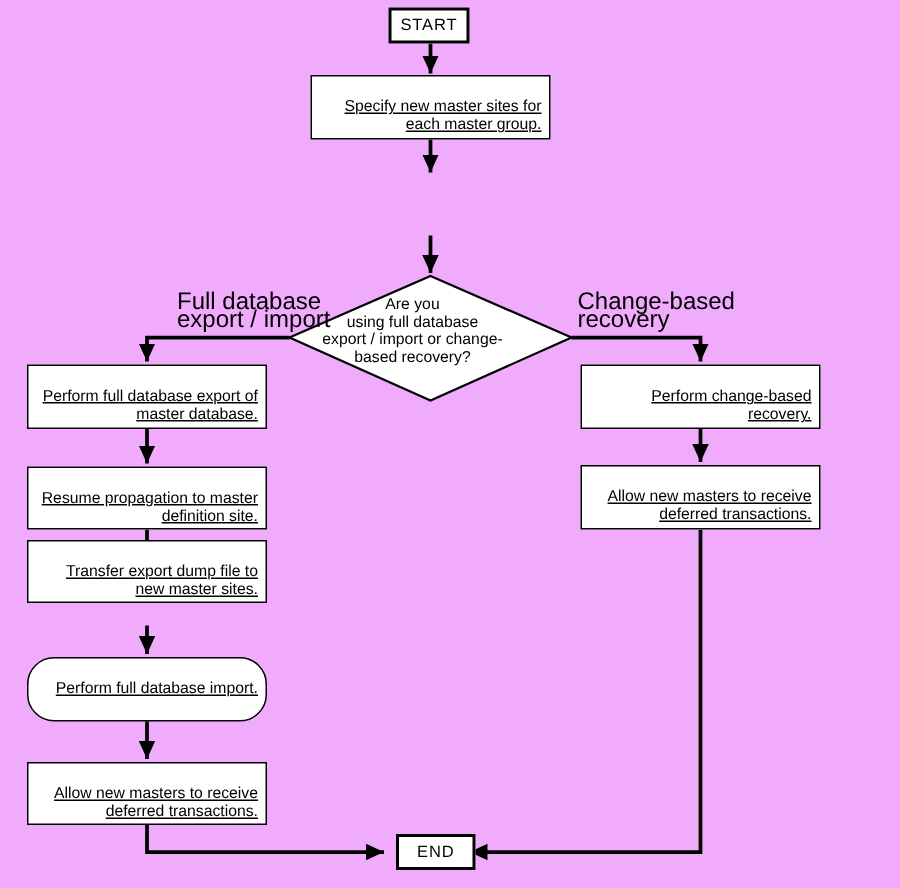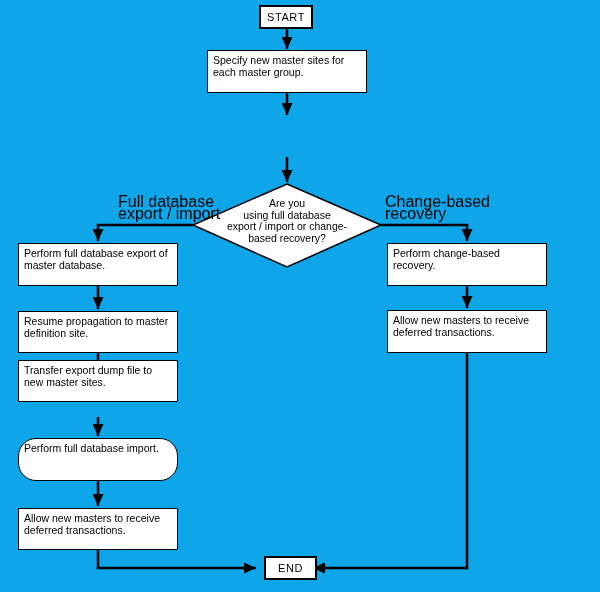--- a/index.html
+++ b/index.html
@@ -1,40 +1,41 @@
 <!DOCTYPE html>
 <html><head>
 <meta charset="utf-8">
 <style>
   html, body { margin: 0; padding: 0; background: #ffffff; }
   .stage {
     position: relative;
     width: 600px;
     height: 592px;
-    background: #0ea5e9;
+    background: #f0abfc;
     font-family: "Liberation Sans", sans-serif;
     color: #000000;
     overflow: hidden;
   }
   .layer {
     position: absolute;
     top: 0; left: 0;
   }
   .node {
     position: absolute;
     background: #ffffff;
     border: 1.5px solid #000000;
     box-sizing: border-box;
     font-size: 10.5px;
     line-height: 12px;
   }
   .process {
-    padding: 3px 5px;
+    padding: 14px 5px;
     white-space: pre-line;
-    text-align: left;
+    text-align: right;
+    text-decoration: underline;
   }
   .terminal {
     display: flex;
     align-items: center;
     justify-content: center;
     border-width: 2px;
     font-size: 11px;
     letter-spacing: 0.6px;
   }
   .decision-text {
@@ -85,21 +86,21 @@
   </svg>
 
   <div class="node terminal" style="left:259px; top:5px; width:54px; height:24px;">START</div>
 
   <div class="node terminal" style="left:264px; top:556px; width:53px; height:24px;">END</div>
 
   <div class="node process" style="left:207px; top:50px; width:160px; height:43px;">Specify new master sites for
 each master group.</div>
 
 
-  <div class="decision-text" style="left:197px; top:198px; width:180px;">Are you
+  <div class="decision-text" style="left:185px; top:198px; width:180px;">Are you
 using full database
 export / import or change-
 based recovery?</div>
 
   <div class="branch-label" style="left:118px; top:196px;">Full database
 export / import</div>
 
   <div class="branch-label" style="left:385px; top:196px;">Change-based
 recovery</div>
 

